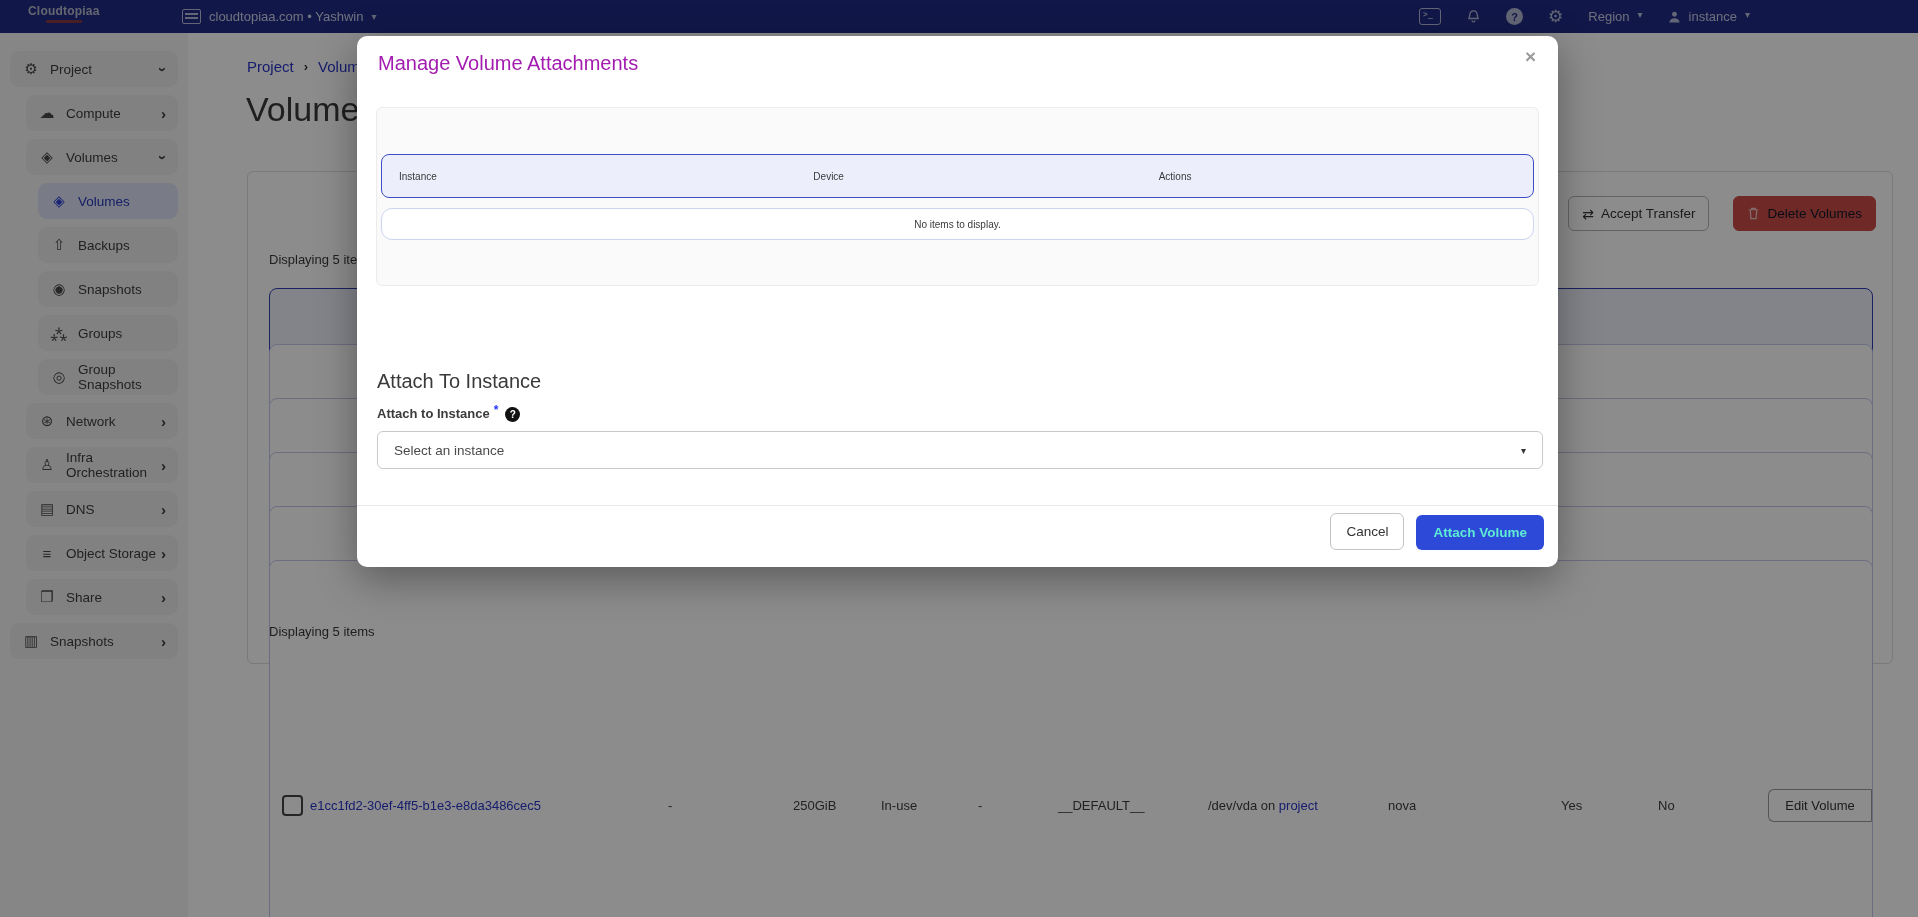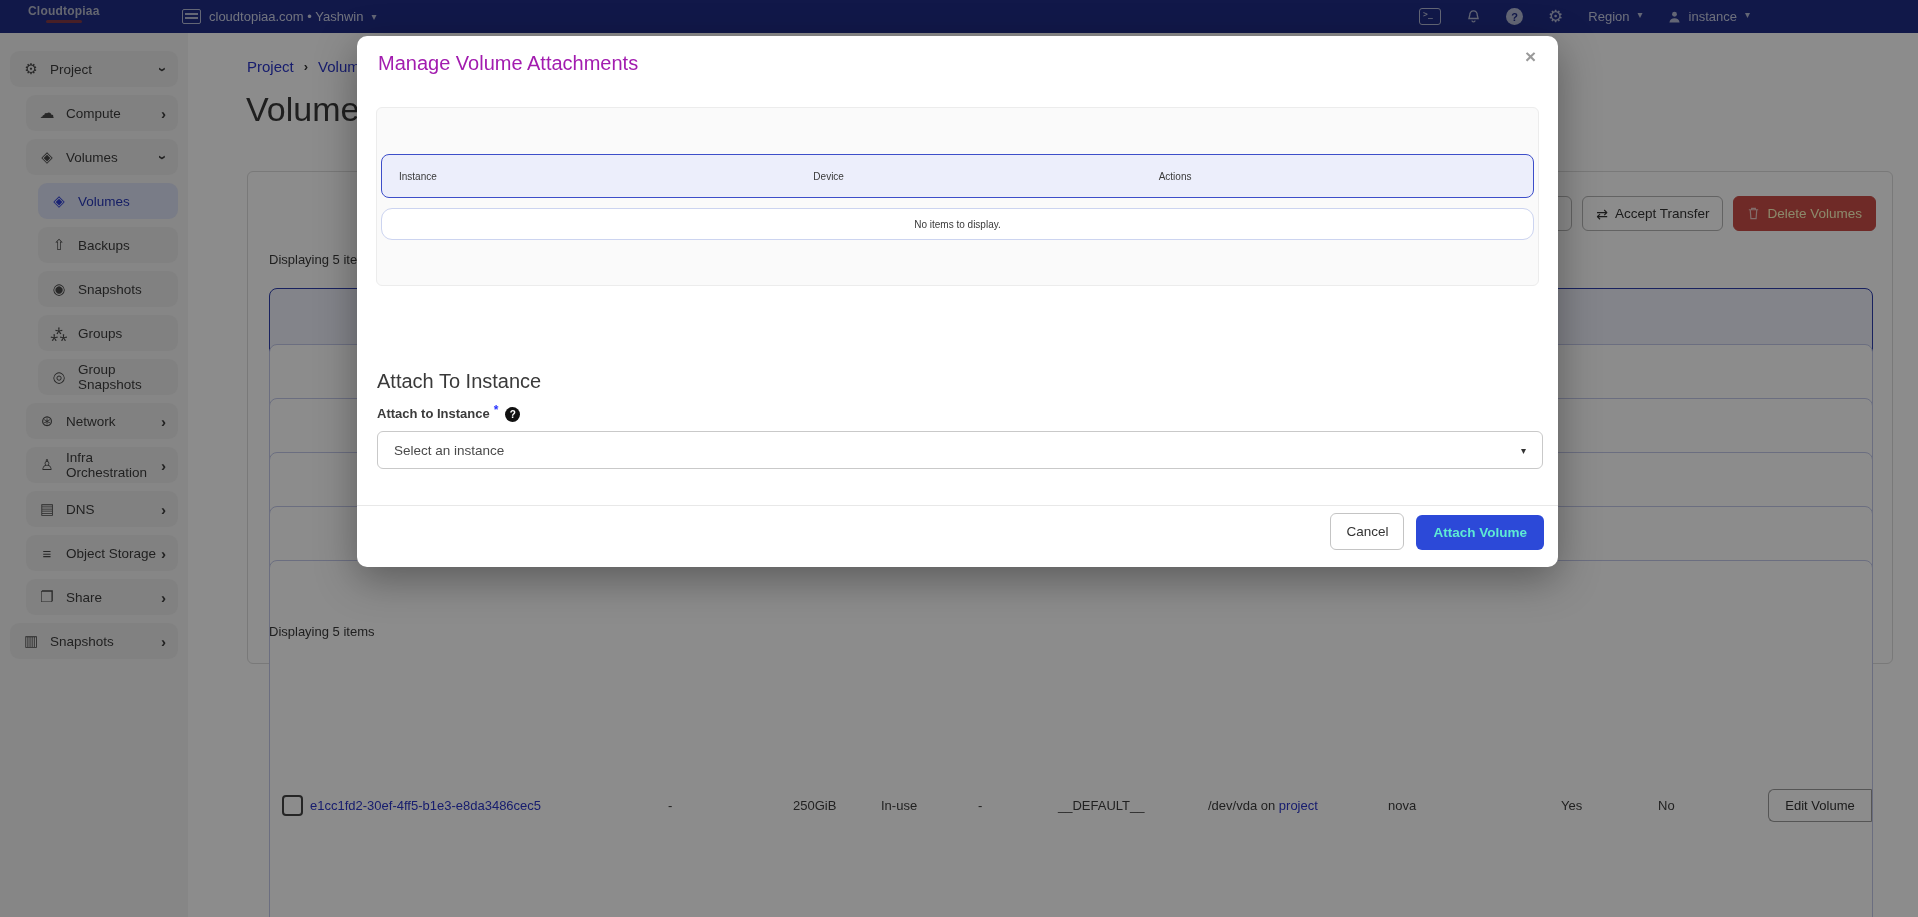--- a/index.html
+++ b/index.html
@@ -45,21 +45,21 @@
   .breadcrumb{position:absolute;left:247px;top:58px;display:flex;align-items:center;gap:10px;font-size:15px;}
   .bc-link{color:#2a35c8;cursor:pointer;}
   .bc-sep{color:#333;font-weight:bold;font-size:13px;}
   .page-title{position:absolute;left:246px;top:90px;font-size:34px;color:#3a3a3a;}
   .panel{position:absolute;left:247px;top:171px;width:1646px;height:493px;background:#fff;
        border:1px solid #dcdcdc;border-radius:6px;box-sizing:border-box;}
   .toolbar{position:absolute;top:24px;right:16px;display:flex;gap:10px;}
   .tbtn{height:33px;display:flex;align-items:center;gap:7px;padding:0 13px;border:1px solid #b5b5b5;
        border-radius:6px;background:#fff;font-size:13.5px;color:#333;cursor:pointer;white-space:nowrap;}
   .tbtn .bicon{font-size:14px;line-height:1;}
-  .tbtn.danger{background:#cb4d47;border-color:#cb4d47;color:#fef9c3;}
+  .tbtn.danger{background:#cb4d47;border-color:#cb4d47;color:#0f172a;margin-left:14px;}
   .disp{position:absolute;left:21px;font-size:13px;color:#3a3a3a;}
   .vhead{position:absolute;left:21px;top:116px;width:1604px;height:38px;background:#eef0fb;
        border:1.5px solid #2e3fae;border-radius:8px;box-sizing:border-box;}
   .vrow{position:absolute;left:21px;width:1604px;height:44px;background:#fff;
        border:1px solid #c3c9ea;border-radius:8px;box-sizing:border-box;}
   .grid{display:grid;grid-template-columns:37px 358px 125px 88px 97px 80px 150px 180px 173px 97px 110px 1fr;
        align-items:center;height:100%;font-size:13px;color:#3d3d3d;}
   .cell{padding:0 6px 0 3px;overflow:hidden;white-space:nowrap;}
   .cb{width:17px;height:17px;border:2px solid #444;border-radius:4px;margin-left:9px;cursor:pointer;background:#fff;}
   .vlink{color:#2a35c8;cursor:pointer;}

